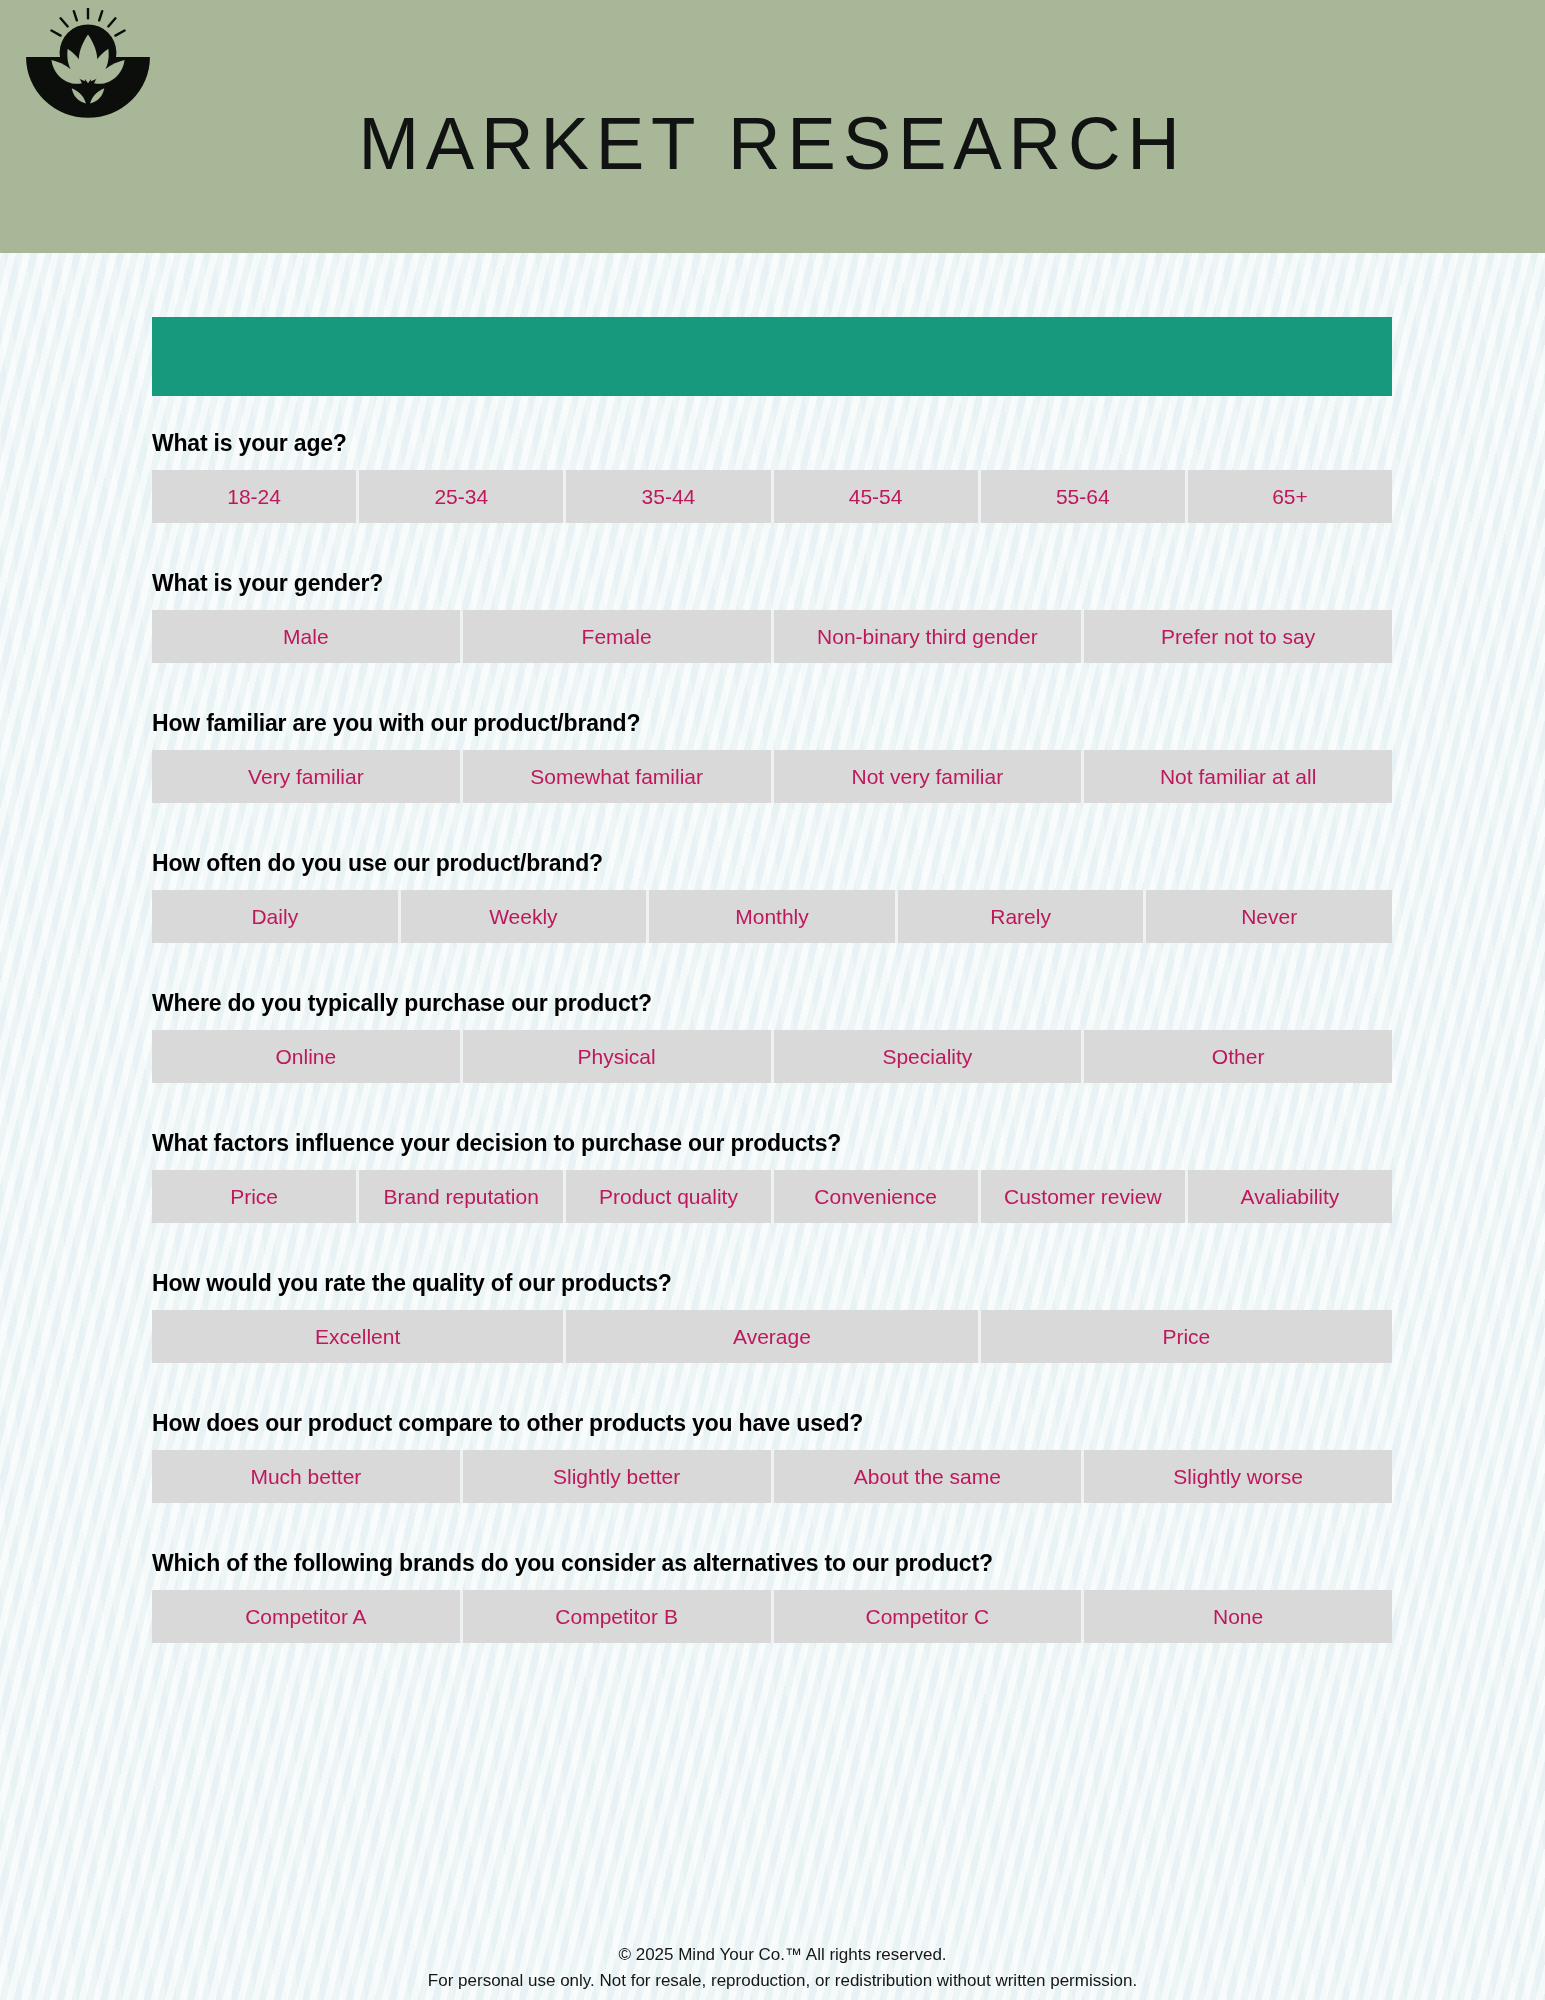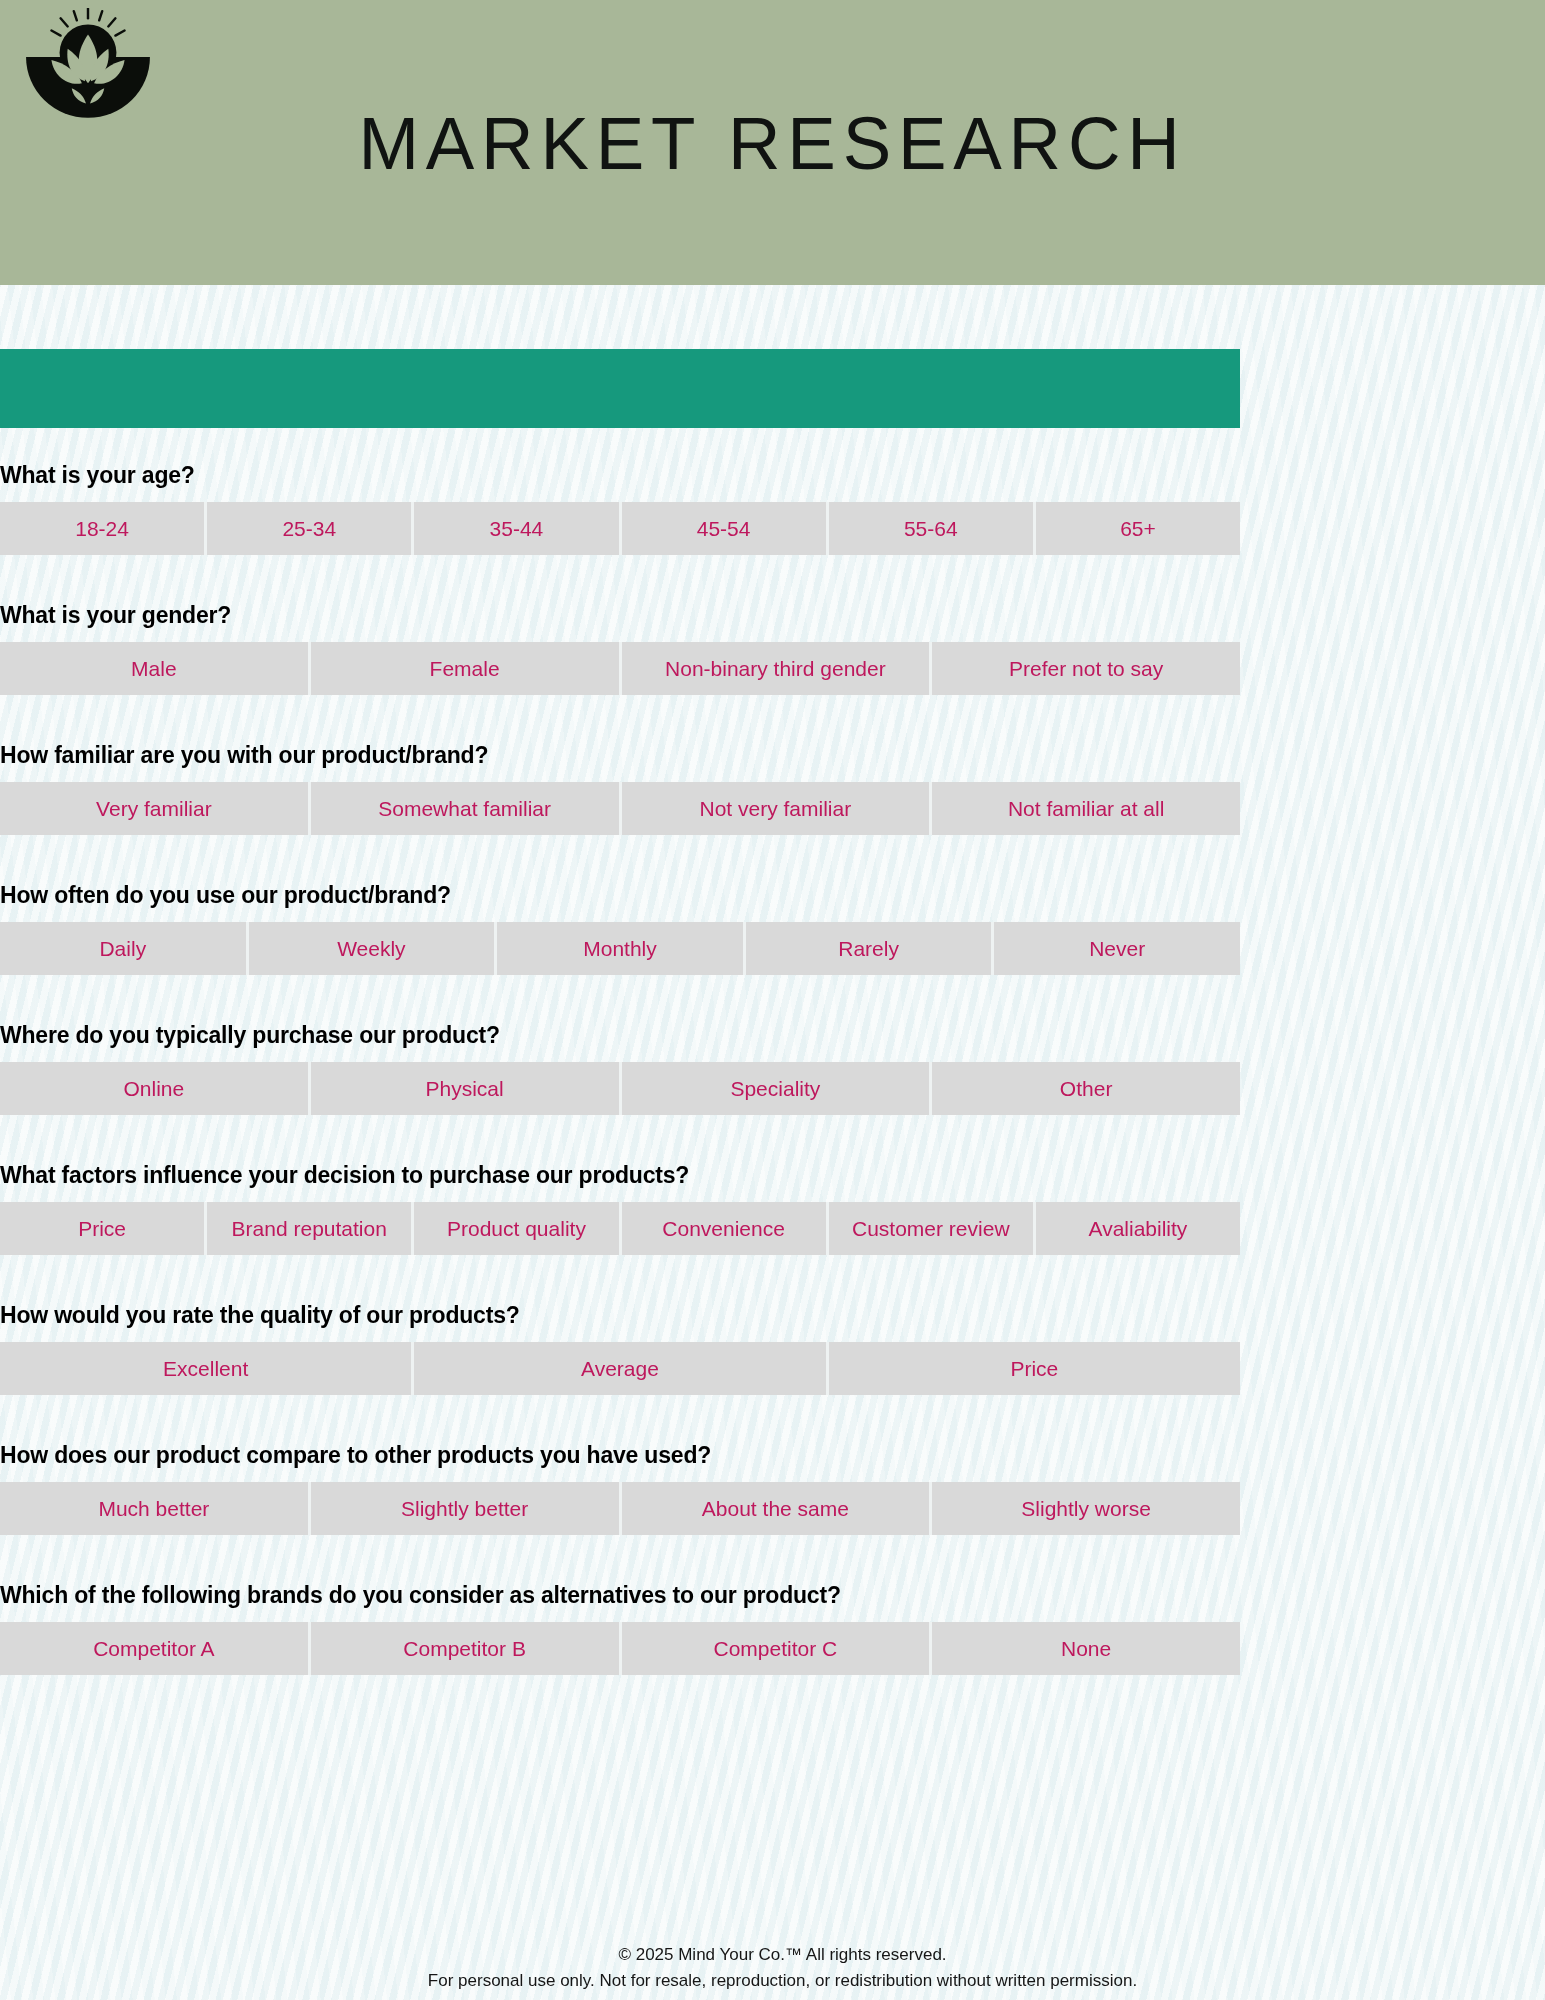--- a/index.html
+++ b/index.html
@@ -17,39 +17,39 @@
     font-family:"Liberation Sans", sans-serif;
     background-color:var(--page-bg);
     background-image:
       repeating-linear-gradient(104deg, rgba(255,255,255,.45) 0 7px, rgba(219,236,239,.28) 7px 14px),
       repeating-linear-gradient(84deg, rgba(255,255,255,.30) 0 11px, rgba(226,240,242,.22) 11px 22px);
     color:var(--ink);
   }
   
   .page-header{
     position:relative;
-    width:100%;height:285px;
+    width:100%;height:253px;
     background:var(--header-bg);
   }
   .logo{
     position:absolute;left:22px;top:8px;
     width:132px;height:112px;
   }
   .page-title{
     position:absolute;left:0;right:0;top:100px;
     text-align:center;
     font-size:75px;font-weight:500;
     letter-spacing:7px;
     color:#101311;
     transform:scaleX(.97);
     white-space:nowrap;
   }
   
   .content{
-    width:1240px;
+    width:1240px;margin-left:152px;
   }
   .accent-bar{
     margin-top:64px;
     width:100%;height:79px;
     background:var(--accent);
   }
   #questions{margin-top:32px;}
   .question{margin-bottom:45px;}
   .q-label{
     font-size:23px;font-weight:bold;

